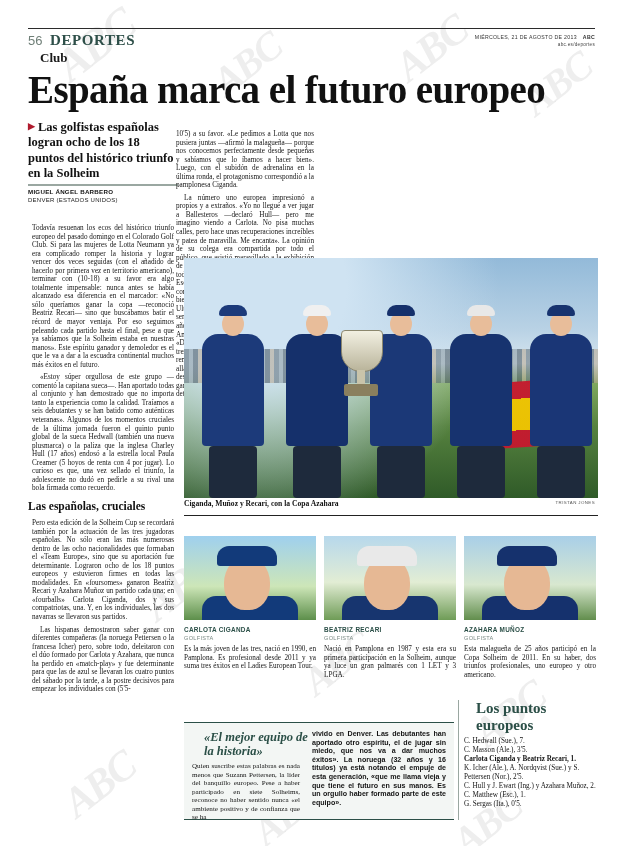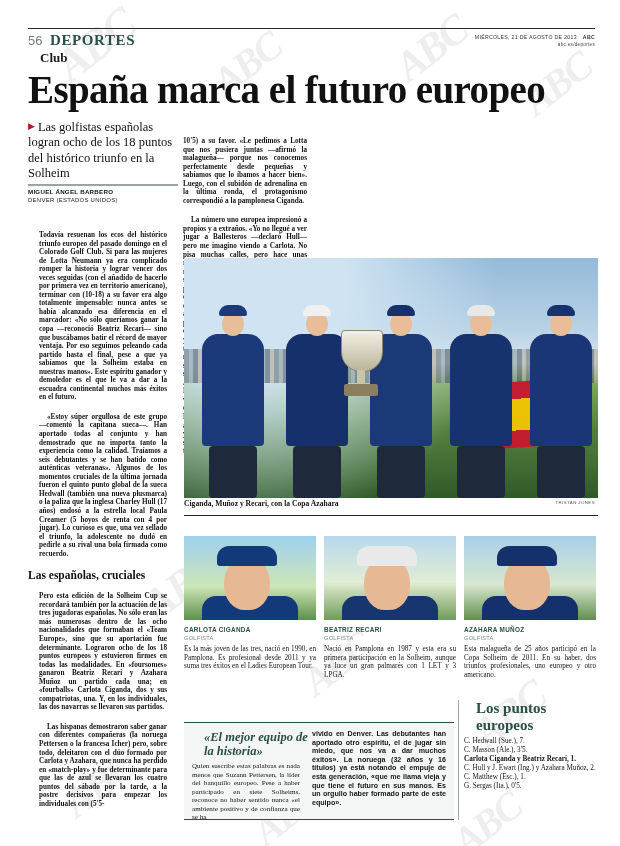--- a/index.html
+++ b/index.html
@@ -32,34 +32,34 @@
   .dateline .brand{display:inline-block;font-weight:bold;margin-left:6px;}
   .dateline .d2{display:block;font-size:4.6px;margin-top:1.5px;color:#444;}
 
   
   h1.headline{position:absolute;left:28px;top:68px;margin:0;width:570px;
     font-family:"Liberation Serif",serif;font-weight:bold;font-size:39px;
     line-height:44px;letter-spacing:-0.6px;color:#111;}
 
   
   .subhead{position:absolute;left:28px;top:119px;width:150px;
-    font-family:"Liberation Serif",serif;font-size:12.5px;line-height:15.4px;color:#111;}
+    font-family:"Liberation Serif",serif;font-size:12.5px;line-height:15.4px;color:#111;font-weight:bold;}
   .subhead .tri{color:#b01b2e;font-size:9px;margin-right:3px;vertical-align:2px;}
 
   
   .bl-rule{position:absolute;left:28px;top:184px;width:150px;height:2px;background:#9aa7a1;}
   .byline{position:absolute;left:28px;top:188px;width:160px;
           font-family:"Liberation Sans",sans-serif;font-size:6.2px;font-weight:bold;
           letter-spacing:.25px;color:#111;}
   .byline .loc{display:block;font-weight:normal;font-size:6px;margin-top:2.4px;color:#222;}
 
   
   .col{position:absolute;font-family:"Liberation Serif",serif;font-size:7.2px;
        line-height:8.55px;text-align:justify;color:#141414;}
-  .col p{margin:11px;text-indent:8px;font-weight:bold;}
+  .col p{margin:4px;text-indent:8px;}
   .col p.noind{text-indent:0;}
   .c1{left:28px;top:220px;width:150px;}
   .c2{left:172px;top:126px;width:146px;}
   .c3{left:316px;top:126px;width:140px;}
   .c4{left:460px;top:126px;width:138px;}
 
   .crosshead{font-family:"Liberation Serif",serif;font-size:11.5px;font-weight:bold;
              margin:7px 0 7px 0;line-height:12px;color:#111;}
 
   
@@ -273,18 +273,19 @@
   <div class="qtitle">«El mejor equipo de la historia»</div>
   <div class="qtext">Quien suscribe estas palabras es nada menos que Suzann Pettersen, la líder del banquillo europeo. Pese a haber participado en siete Solheims, reconoce no haber sentido nunca «el ambiente positivo y de confianza que se ha</div>
   <div class="qtext2">vivido en Denver. Las debutantes han aportado otro espíritu, el de jugar sin miedo, que nos va a dar muchos éxitos». La noruega (32 años y 16 títulos) ya está notando el empuje de esta generación, «que me llama vieja y que tiene el futuro en sus manos. Es un orgullo haber formado parte de este equipo».</div>
 
   <div class="ptsrule"></div>
   <div class="ptsbox">
     <div class="ptstitle">Los puntos europeos</div>
     <div class="line">C. Hedwall (Sue.), 7.</div>
     <div class="line">C. Masson (Ale.), 3'5.</div>
     <div class="line" style="font-weight:bold">Carlota Ciganda y Beatriz Recari, 1.</div>
+    <div class="line">K. Icher (Ale.), A. Nordqvist (Sue.) y S. Pettersen (Nor.), 2'5.</div>
     <div class="line">C. Hull y J. Ewart (Ing.) y Azahara Muñoz, 2.</div>
     <div class="line">C. Matthew (Esc.), 1.</div>
     <div class="line">G. Sergas (Ita.), 0'5.</div>
   </div>
 
 </div>
 
 </body></html>

